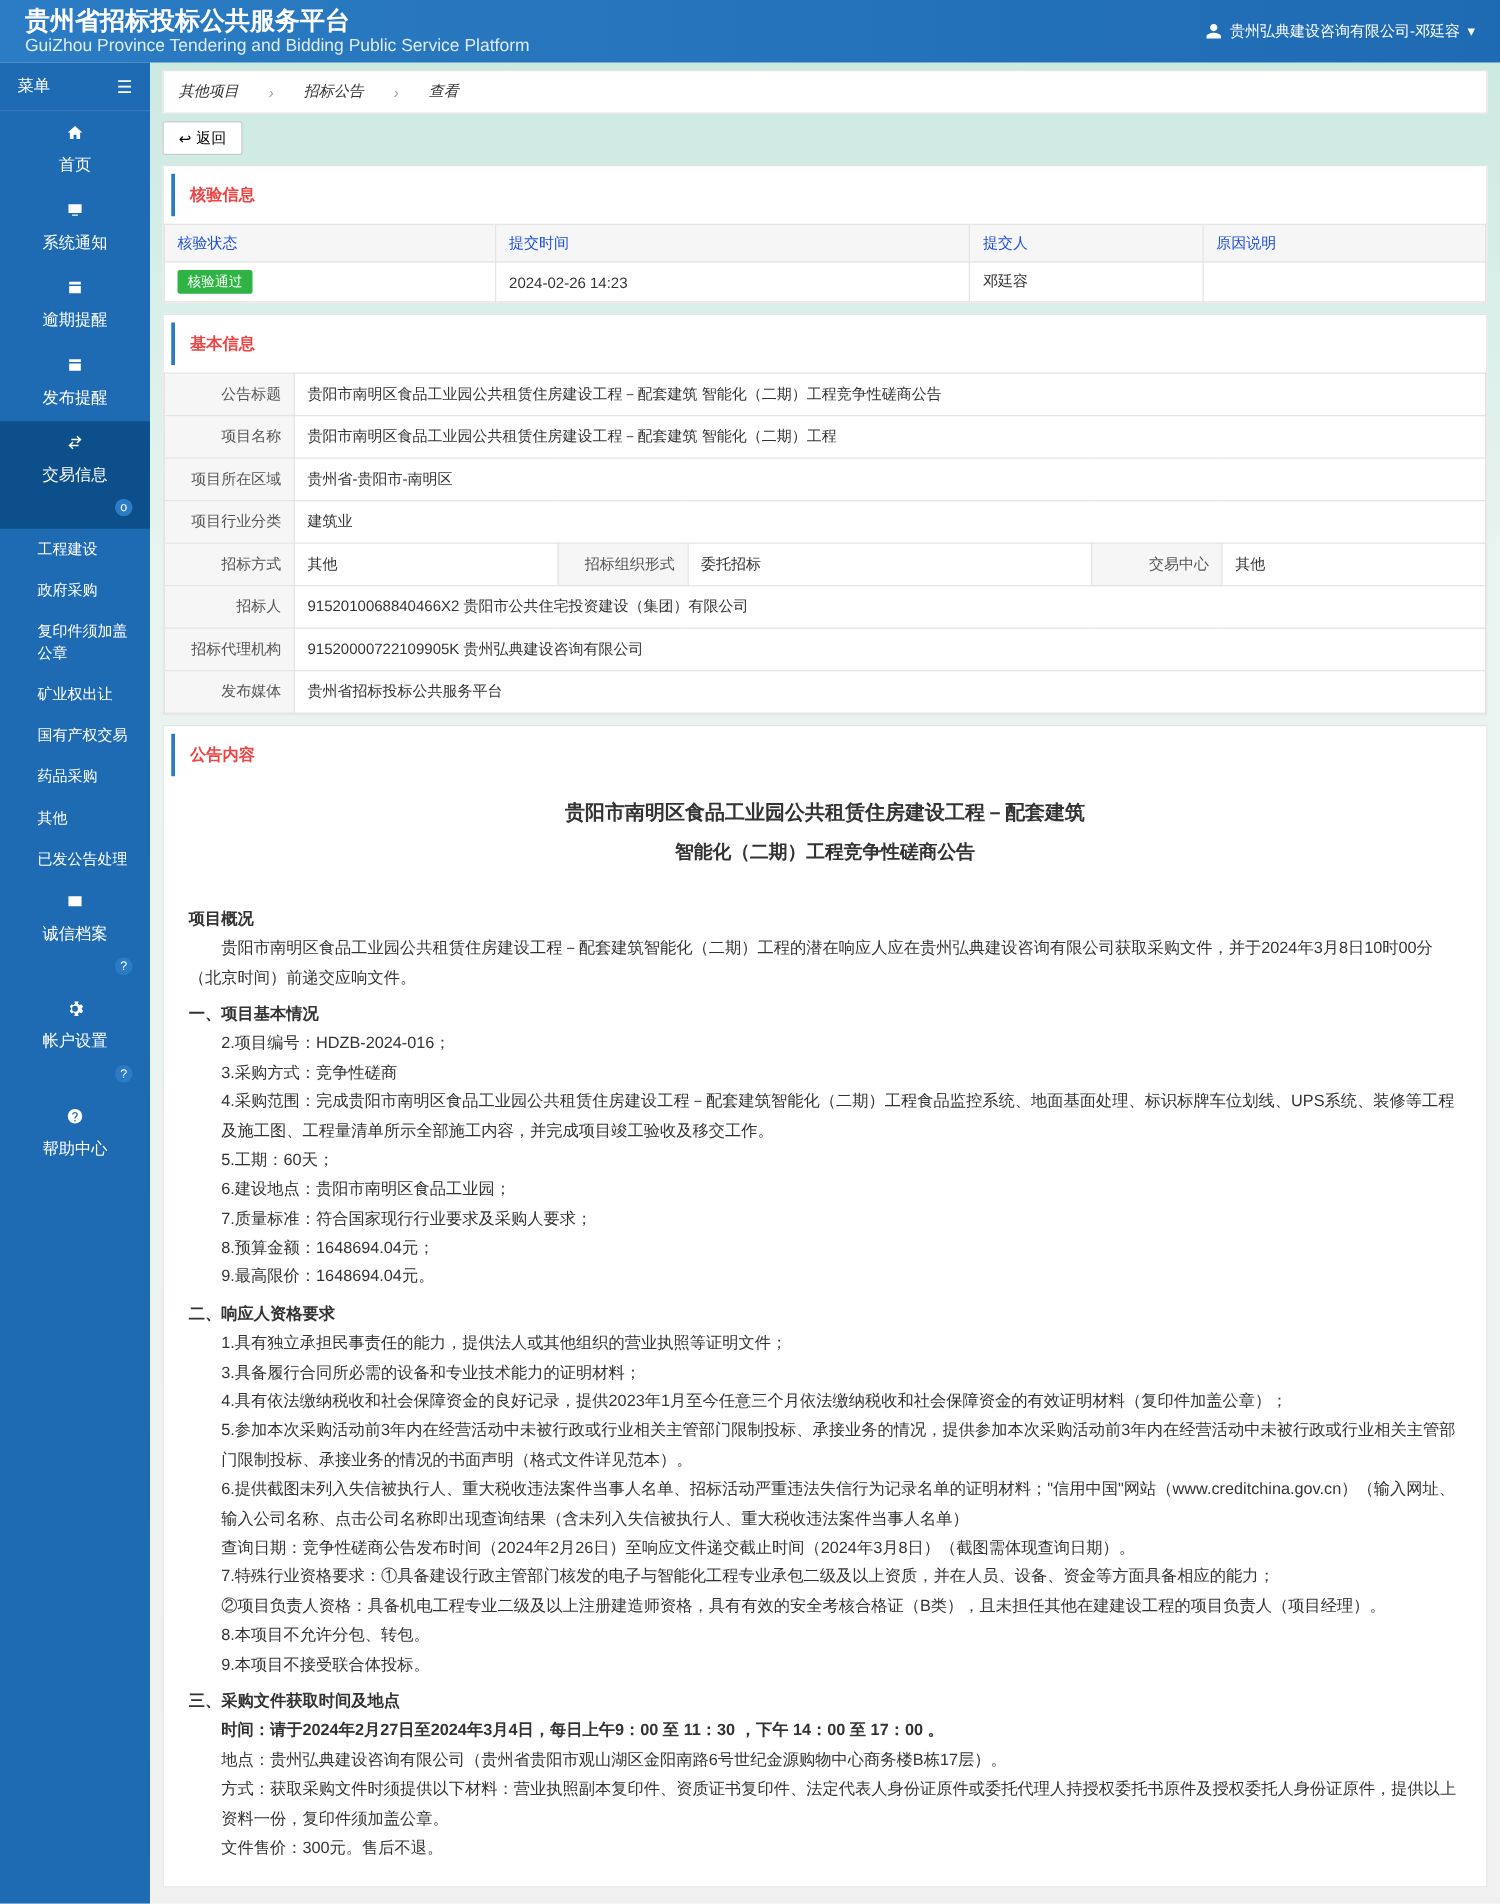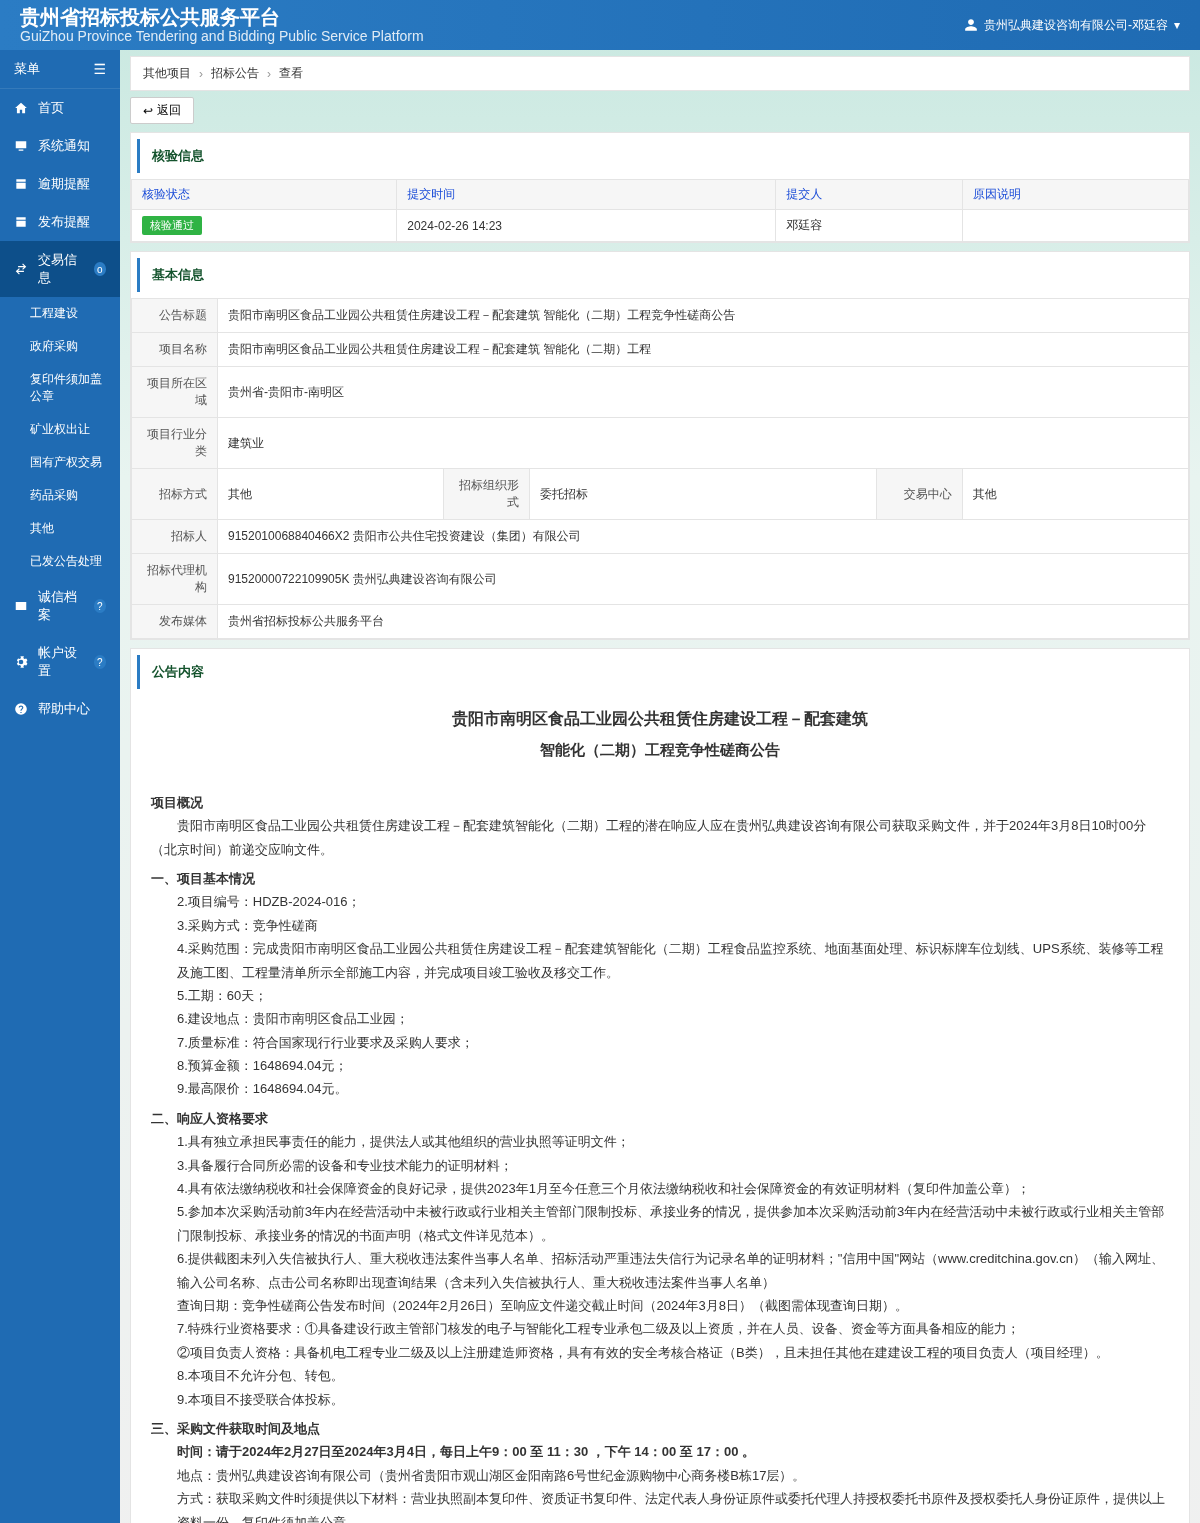--- a/index.html
+++ b/index.html
@@ -11,45 +11,45 @@
 .header-title { font-size: 20px; font-weight: bold; line-height: 1.1; }
 .header-sub { font-size: 14px; opacity: .85; }
 .header-right { font-size: 12px; display: flex; align-items: center; gap: 6px; }
 .user-icon { width: 14px; height: 14px; fill: #fff; }
 
 
 .wrap { display: flex; }
 .sidebar { width: 120px; background: #1f6bb3; color: #fff; min-height: calc(1523px - 50px); font-size: 13px; }
 .menu-header { display: flex; justify-content: space-between; align-items: center; padding: 10px 14px; border-bottom: 1px solid rgba(255,255,255,.1); font-size: 13px; }
 .menu-icon { font-size: 14px; }
-.menu-item { display: flex; align-items: center; gap: 10px; padding: 10px 14px; cursor: pointer; }
+.menu-item { display: flex; align-items: center; gap: 10px; padding: 10px 14px; cursor: pointer; flex-direction: column; }
 .menu-item.active { background: #0d4f8a; }
 .menu-badge { width: 14px; height: 14px; border-radius: 50%; background: #2b7cc4; font-size: 10px; display: inline-flex; align-items: center; justify-content: center; margin-left: auto; }
 .submenu-item { padding: 8px 14px 8px 30px; cursor: pointer; font-size: 12px; }
 .mi { width: 14px; height: 14px; fill: #fff; flex-shrink: 0; }
 
 
 .main { flex: 1; padding: 6px 10px 10px 10px; }
-.crumb { background: #fff; padding: 8px 12px; border: 1px solid #e4e4e4; font-size: 12px; display: flex; gap: 8px; align-items: center; }
+.crumb { background: #fff; padding: 8px 12px; border: 1px solid #e4e4e4; font-size: 12px; display: flex; gap: 24px; align-items: center; font-style: italic; }
 .crumb .sep { color: #999; }
 .btn-back { display: inline-flex; align-items: center; gap: 4px; border: 1px solid #ccc; background: #fff; padding: 4px 12px; margin-top: 6px; cursor: pointer; font-size: 12px; border-radius: 2px; }
 
 .card { background: #fff; border: 1px solid #e4e4e4; margin-top: 8px; }
-.card-title { padding: 8px 12px; border-left: 3px solid #2b7cc4; margin: 6px 6px 0 6px; font-weight: bold; color: #14532d; font-size: 13px; }
+.card-title { padding: 8px 12px; border-left: 3px solid #2b7cc4; margin: 6px 6px 0 6px; font-weight: bold; color: #ef4444; font-size: 13px; }
 
 
 .vtable { width: 100%; border-collapse: collapse; margin-top: 6px; }
 .vtable th, .vtable td { border: 1px solid #e4e4e4; padding: 6px 10px; font-size: 12px; text-align: left; font-weight: normal; }
 .vtable th { background: #f6f6f6; color: #1d4ed8; }
 .badge-pass { display: inline-block; background: #2fb344; color: #fff; padding: 2px 8px; border-radius: 2px; font-size: 11px; }
 
 
 .itable { width: 100%; border-collapse: collapse; margin-top: 6px; font-size: 12px; }
 .itable td { border: 1px solid #e4e4e4; padding: 8px 10px; }
-.itable .lab { background: #f6f6f6; color: #555; width: 86px; text-align: right; }
+.itable .lab { background: #f6f6f6; color: #555; width: 104px; text-align: right; }
 
 
 .content-body { padding: 10px 20px 20px 20px; font-size: 13px; line-height: 1.8; }
 .doc-title { text-align: center; font-size: 16px; font-weight: bold; margin: 6px 0 2px; }
 .doc-sub { text-align: center; font-size: 15px; font-weight: bold; margin-bottom: 28px; }
 .sec-h { font-weight: bold; margin-top: 6px; }
 .indent1 { text-indent: 2em; }
 .indent2 { padding-left: 2em; }
 .indent2 p { text-indent: 0; }
 .bold { font-weight: bold; }

